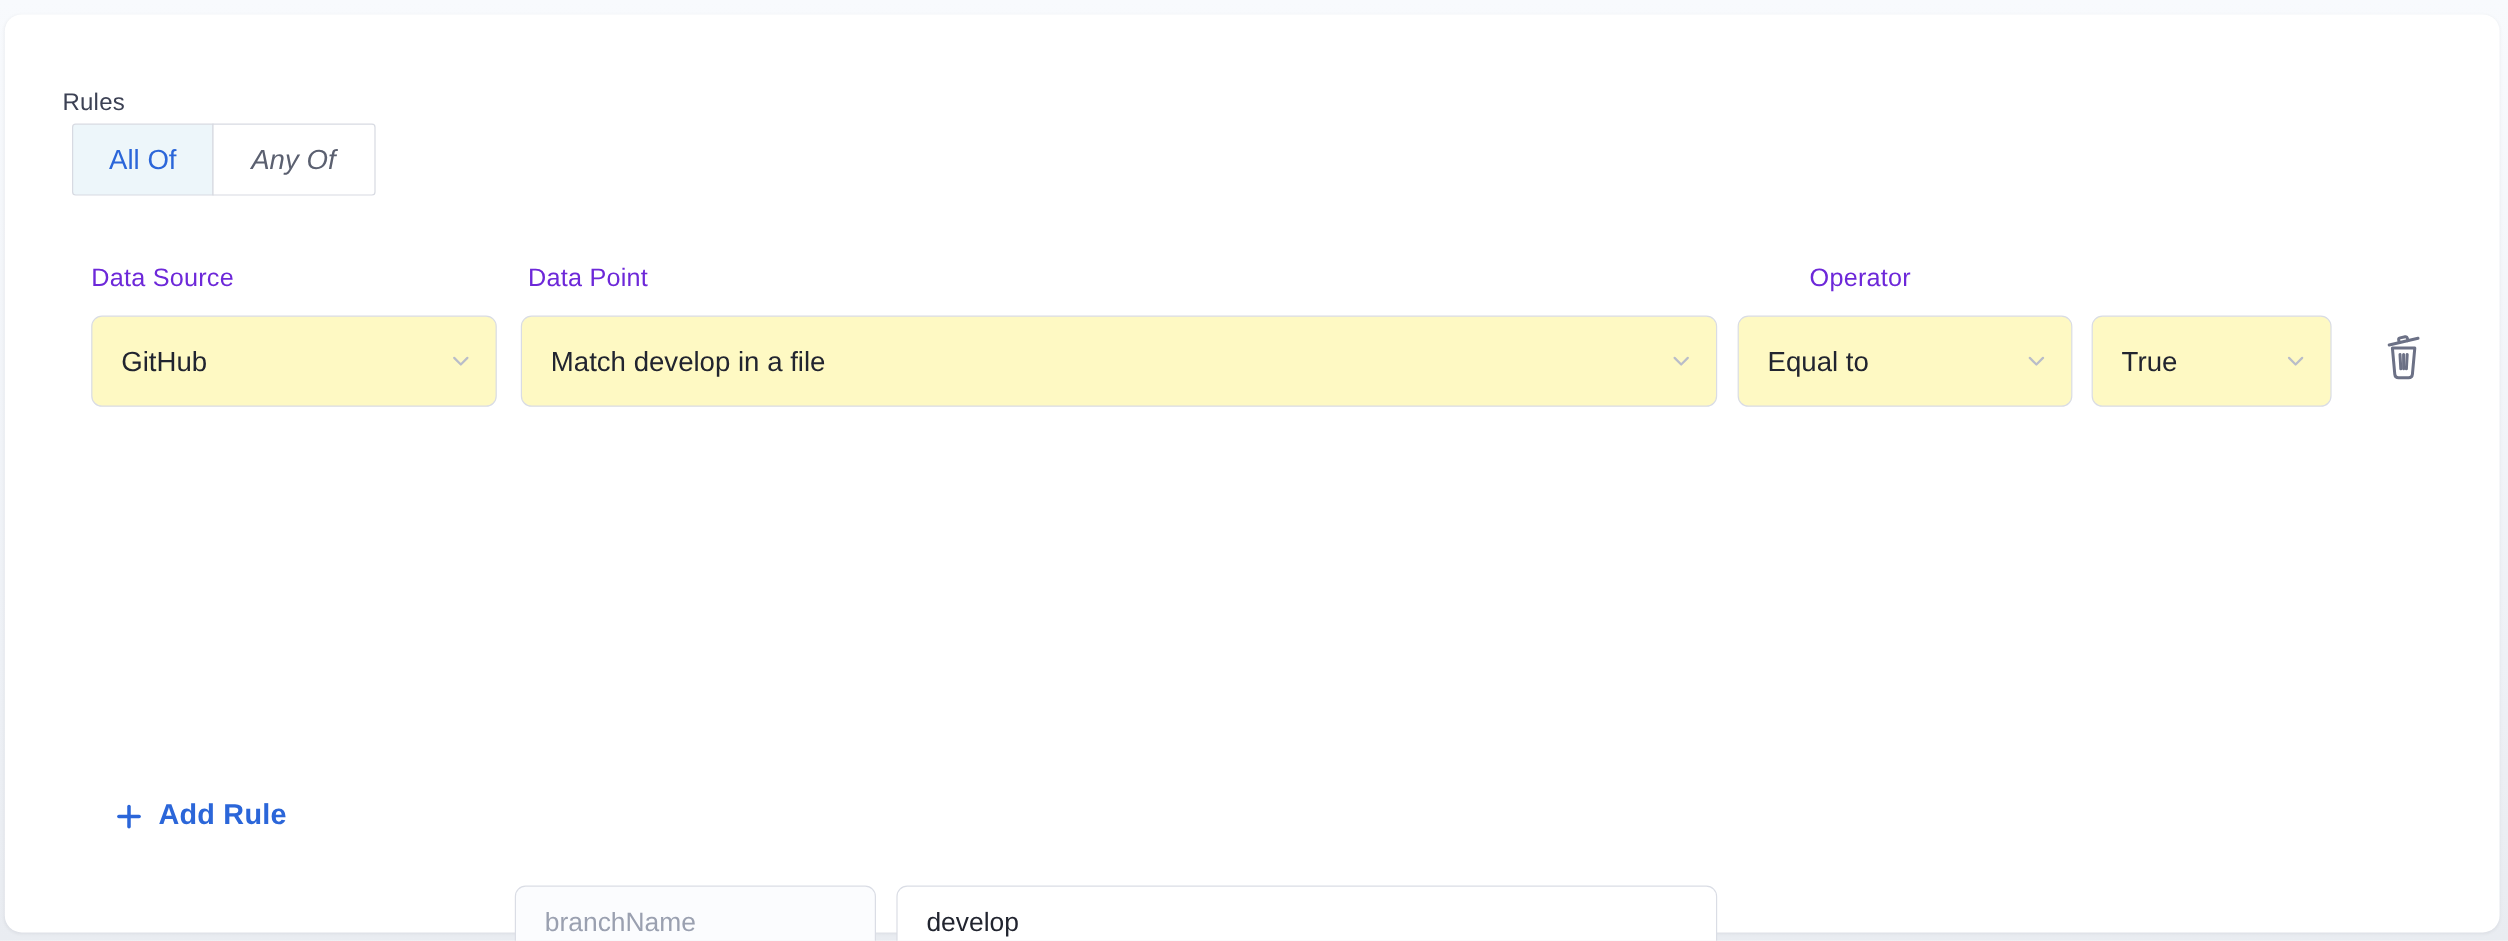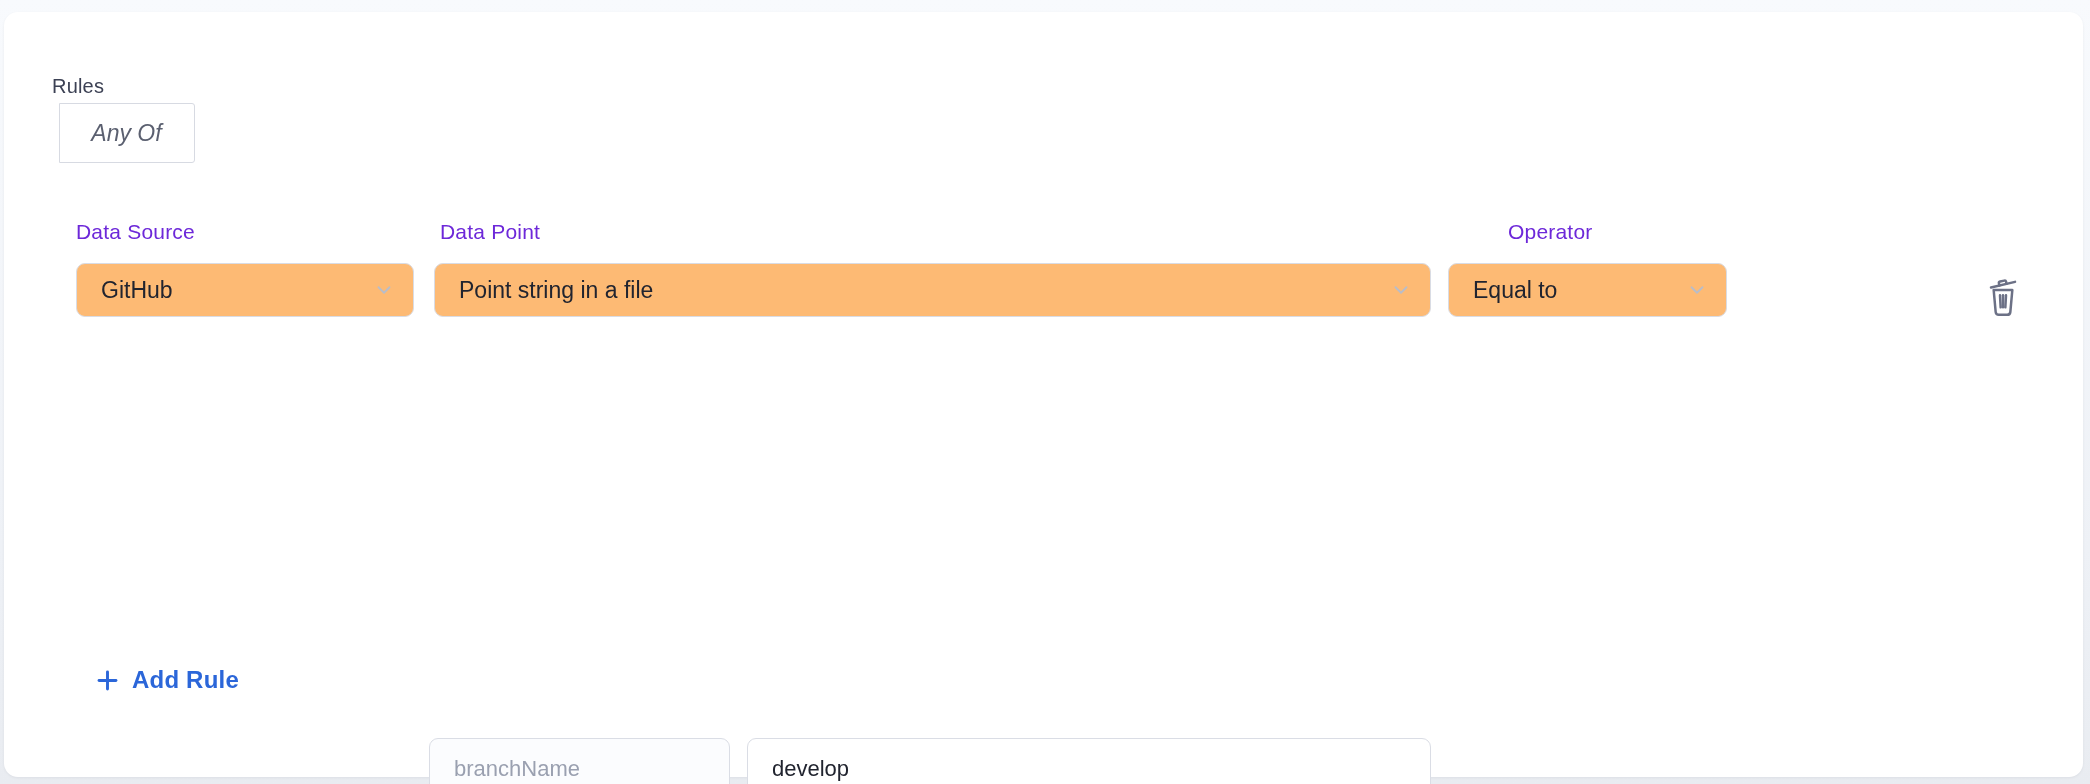--- a/index.html
+++ b/index.html
@@ -30,22 +30,22 @@
     font-size:23px; font-weight:500; color:#5b6070;
     font-family:inherit;
   }
   .seg-btn.first { width:118px; border-radius:3px 0 0 3px; }
   .seg-btn.second { width:136px; margin-left:-1.5px; border-radius:0 3px 3px 0;font-style:italic; }
   .seg-btn.selected { background:#edf6fa; color:#2b66d9; }
   .field-label {
     position:absolute; top:208px; font-size:21px; color:#6d28d9; letter-spacing:.2px;
   }
   .select {
-    position:absolute; top:251px; height:54px;
-    border:1.5px solid #d9dce4; border-radius:9px; background:#fdba74;
+    position:absolute; top:251px; height:76px;
+    border:1.5px solid #d9dce4; border-radius:9px; background:#fef9c3;
     display:flex; align-items:center; padding:0 18px 0 24px;
     cursor:pointer;
   }
   .select .sel-text {
     flex:1; font-size:23px; color:#21242f; white-space:nowrap; overflow:hidden;
   }
   .select .chev { flex:0 0 auto; margin-left:10px; display:flex; }
   .param-row { position:absolute; }
   .param-key, .param-value {
     position:absolute; height:62px; border:1.5px solid #dadde5; border-radius:9px;
@@ -71,54 +71,63 @@
   .add-rule .plus { display:flex; }
 </style>
 </head>
 <body>
 
 <div class="card">
 
   <div class="rules-title">Rules</div>
 
   <div class="segmented">
+    <button class="seg-btn first selected">All Of</button>
     <button class="seg-btn second">Any Of</button>
   </div>
 
   <div class="field-label" style="left:72px;">Data Source</div>
   <div class="field-label" style="left:436px;">Data Point</div>
   <div class="field-label" style="left:1504px;">Operator</div>
 
   <div class="select" style="left:72px; width:338px;">
     <span class="sel-text">GitHub</span>
     <span class="chev">
       <svg width="22" height="22" viewBox="0 0 24 24" fill="none" stroke="#b9bdc9" stroke-width="2" stroke-linecap="round" stroke-linejoin="round">
           <polyline points="6 9 12 15 18 9"></polyline>
         </svg>
     </span>
   </div>
 
   <div class="select" style="left:430px; width:997px;">
-    <span class="sel-text">Point string in a file</span>
+    <span class="sel-text">Match develop in a file</span>
     <span class="chev">
       <svg width="22" height="22" viewBox="0 0 24 24" fill="none" stroke="#b9bdc9" stroke-width="2" stroke-linecap="round" stroke-linejoin="round">
           <polyline points="6 9 12 15 18 9"></polyline>
         </svg>
     </span>
   </div>
 
   <div class="select" style="left:1444px; width:279px;align-items:center;">
     <span class="sel-text">Equal to</span>
     <span class="chev">
       <svg width="22" height="22" viewBox="0 0 24 24" fill="none" stroke="#b9bdc9" stroke-width="2" stroke-linecap="round" stroke-linejoin="round">
           <polyline points="6 9 12 15 18 9"></polyline>
         </svg>
     </span>
   </div>
 
+  <div class="select" style="left:1739px; width:200px;">
+    <span class="sel-text">True</span>
+    <span class="chev">
+      <svg width="22" height="22" viewBox="0 0 24 24" fill="none" stroke="#b9bdc9" stroke-width="2" stroke-linecap="round" stroke-linejoin="round">
+          <polyline points="6 9 12 15 18 9"></polyline>
+        </svg>
+    </span>
+  </div>
 
   <button class="trash-btn">
     <span style="display:flex;">
       <svg width="40" height="44" viewBox="0 0 24 26" fill="none" stroke="#6c7186" stroke-width="1.5" stroke-linecap="round" stroke-linejoin="round">
         <g transform="rotate(-13 12 6.2)">
           <line x1="4.6" y1="6.2" x2="19.4" y2="6.2"></line>
           <path d="M9.8 6.2 V4.9 a0.9 0.9 0 0 1 0.9 -0.9 h2.6 a0.9 0.9 0 0 1 0.9 0.9 V6.2"></path>
         </g>
         <path d="M6.4 9.4 L7.6 22.6 a1.9 1.9 0 0 0 1.9 1.7 h5 a1.9 1.9 0 0 0 1.9 -1.7 L17.6 9.4 Z"></path>
         <line x1="10.2" y1="12.6" x2="10.6" y2="19.8"></line>

